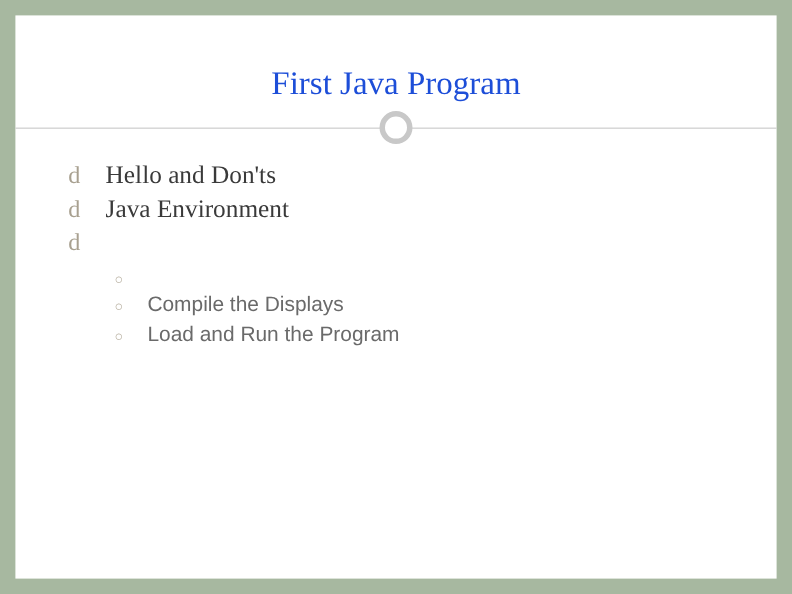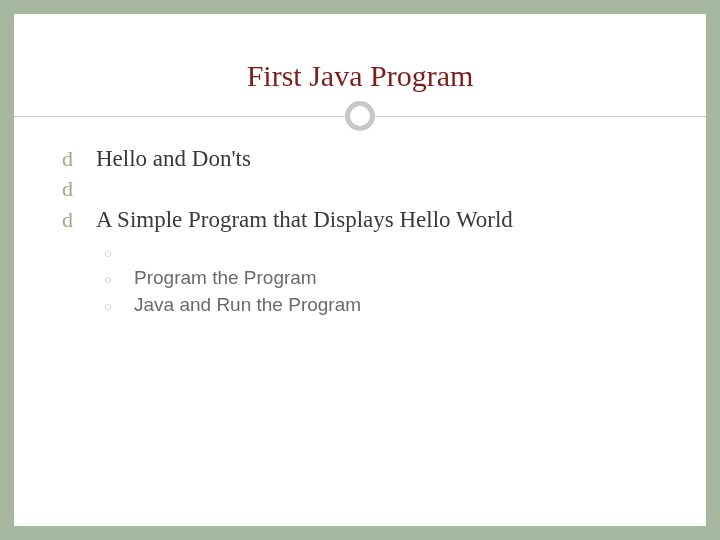--- a/index.html
+++ b/index.html
@@ -15,21 +15,21 @@
     .slide {
       width: 692px;
       height: 512px;
       background: #ffffff;
       position: relative;
       padding: 45px 40px 40px 40px;
     }
     .title {
       text-align: center;
       font-size: 30px;
-      color: #7f1d1d;
+      color: #1d4ed8;
       font-weight: normal;
       margin-bottom: 8px;
       font-family: Georgia, serif;
     }
     .divider-wrap {
       position: relative;
       height: 30px;
       margin-bottom: 12px;
     }
     .divider-line {
@@ -101,32 +101,32 @@
     <div class="divider-line"></div>
     <div class="divider-circle"></div>
   </div>
   <ul class="main-list">
     <li>
       <span class="bullet-curl">d</span>
       <span>Hello and Don'ts</span>
     </li>
     <li>
       <span class="bullet-curl">d</span>
+      <span>Java Environment</span>
     </li>
     <li>
       <span class="bullet-curl">d</span>
-      <span>A Simple Program that Displays Hello World</span>
     </li>
   </ul>
   <ul class="sub-list">
     <li>
       <span class="bullet-ring">○</span>
     </li>
     <li>
       <span class="bullet-ring">○</span>
-      <span>Program the Program</span>
+      <span>Compile the Displays</span>
     </li>
     <li>
       <span class="bullet-ring">○</span>
-      <span>Java and Run the Program</span>
+      <span>Load and Run the Program</span>
     </li>
   </ul>
 </div>
 
 </body></html>

